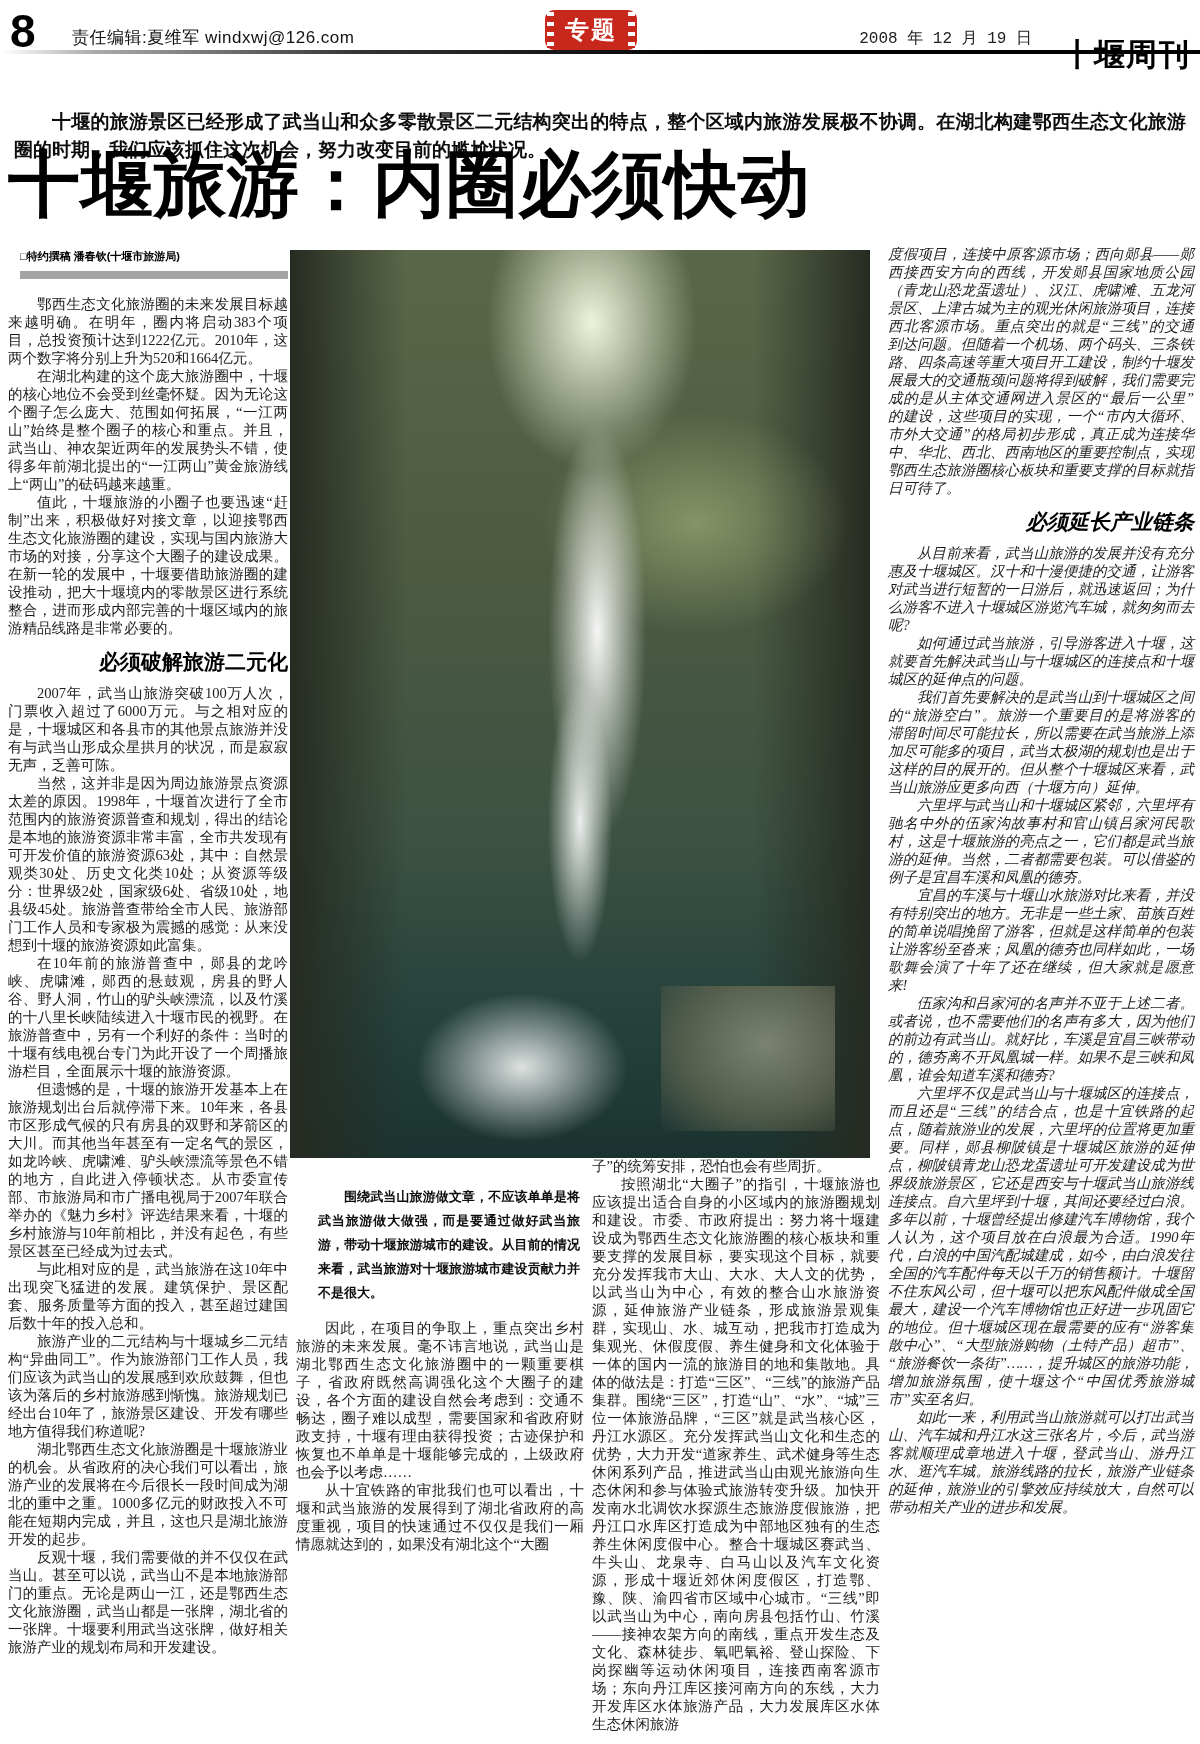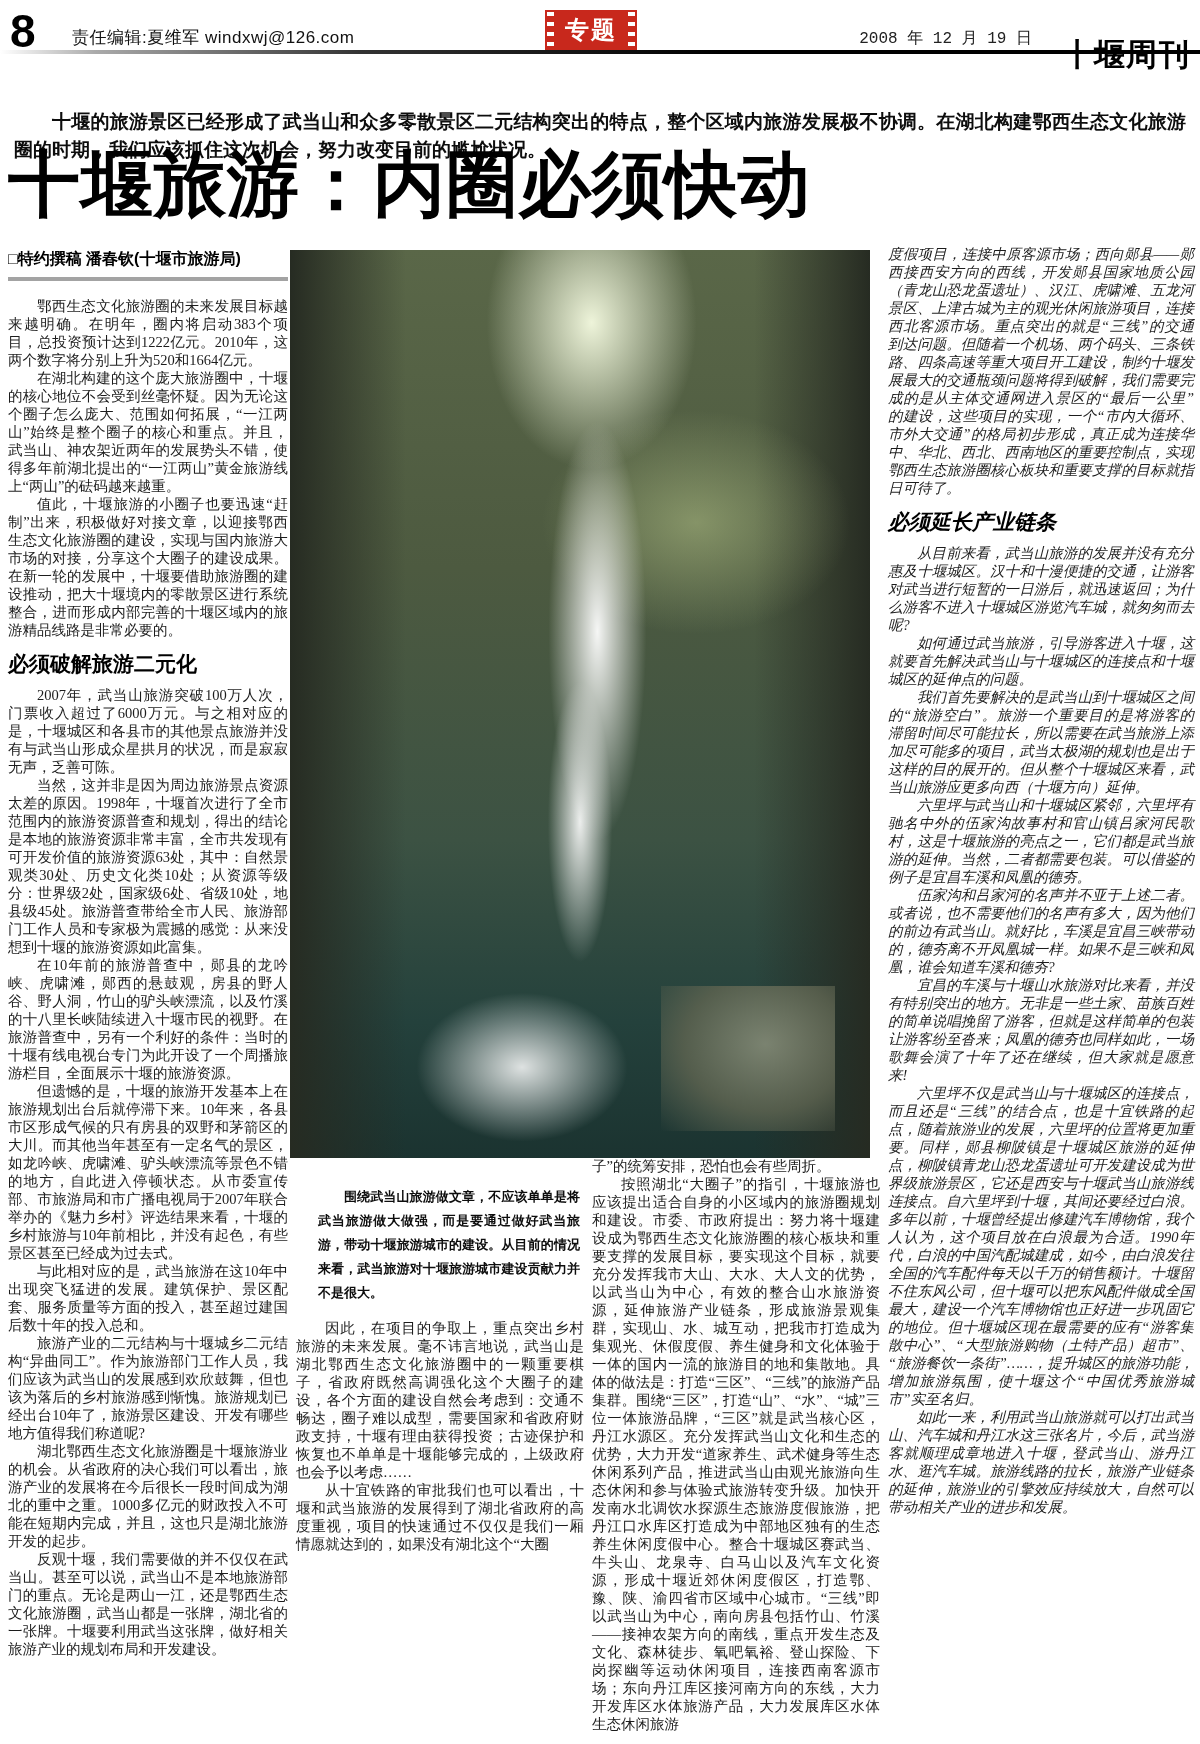--- a/index.html
+++ b/index.html
@@ -28,21 +28,21 @@
   .masthead{
     position:absolute;right:10px;top:34px;
     font-size:31px;font-weight:900;color:#000;letter-spacing:1px;
   }
   .header-rule{
     position:absolute;left:0;top:50px;width:1200px;height:4px;
     background:linear-gradient(90deg,#ffffff 0%,#aaaaaa 8%,#333333 30%,#000000 60%,#000000 100%);
   }
   .badge{
     position:absolute;left:545px;top:10px;width:92px;height:40px;
-    background:#c8281c;display:flex;align-items:center;justify-content:center;
+    background:#c8281c;display:flex;align-items:center;justify-content:center;border-radius:9px;
   }
   .badge-strip{position:absolute;top:2px;bottom:2px;width:7px;
     background:repeating-linear-gradient(180deg,#ffffff 0 4px,#c8281c 4px 10px);}
   .badge-strip.left{left:2px;}
   .badge-strip.right{right:2px;}
   .badge-text{
     font-family:"Liberation Sans","DejaVu Sans",sans-serif;
     font-size:24px;font-weight:bold;color:#fff;letter-spacing:2px;
   }
   
@@ -62,26 +62,26 @@
   .col2{left:296px;width:288px;}
   .col3{left:592px;width:288px;}
   .col4{left:888px;width:306px;font-style:italic;}
   .bodytext p{
     margin:0;font-size:14.5px;line-height:18px;
     text-align:justify;text-indent:2em;color:#1c1c1c;
   }
   .bodytext p.noindent{text-indent:0;}
   .byline{
     font-family:"Liberation Sans","DejaVu Sans",sans-serif;
-    font-size:16px;font-weight:bold;color:#000;
-    padding:4px 0 7px 0;border-bottom:4px solid #a3a3a3;margin-bottom:16px;
+    font-size:11px;font-weight:bold;color:#000;
+    padding:4px 0 7px 0;border-bottom:8px solid #a3a3a3;margin-bottom:16px;margin-left:12px;
   }
   .subhead{
     font-family:"Liberation Sans","DejaVu Sans",sans-serif;
-    font-size:21px;font-weight:bold;color:#000;text-align:left;
+    font-size:21px;font-weight:bold;color:#000;text-align:right;
     margin:12px 0 10px 0;line-height:1.2;
   }
   .spacer-col2{height:940px;}
   .spacer-col3{height:912px;}
   .pullquote{
     font-size:13px;font-weight:bold;line-height:24px;color:#0d0d0d;
     margin:0 4px 14px 22px;text-indent:2em;text-align:justify;
   }
   
   .photo{
@@ -156,19 +156,19 @@
     <p>按照湖北“大圈子”的指引，十堰旅游也应该提出适合自身的小区域内的旅游圈规划和建设。市委、市政府提出：努力将十堰建设成为鄂西生态文化旅游圈的核心板块和重要支撑的发展目标，要实现这个目标，就要充分发挥我市大山、大水、大人文的优势，以武当山为中心，有效的整合山水旅游资源，延伸旅游产业链条，形成旅游景观集群，实现山、水、城互动，把我市打造成为集观光、休假度假、养生健身和文化体验于一体的国内一流的旅游目的地和集散地。具体的做法是：打造“三区”、“三线”的旅游产品集群。围绕“三区”，打造“山”、“水”、“城”三位一体旅游品牌，“三区”就是武当核心区，丹江水源区。充分发挥武当山文化和生态的优势，大力开发“道家养生、武术健身等生态休闲系列产品，推进武当山由观光旅游向生态休闲和参与体验式旅游转变升级。加快开发南水北调饮水探源生态旅游度假旅游，把丹江口水库区打造成为中部地区独有的生态养生休闲度假中心。整合十堰城区赛武当、牛头山、龙泉寺、白马山以及汽车文化资源，形成十堰近郊休闲度假区，打造鄂、豫、陕、渝四省市区域中心城市。“三线”即以武当山为中心，南向房县包括竹山、竹溪——接神农架方向的南线，重点开发生态及文化、森林徒步、氧吧氧裕、登山探险、下岗探幽等运动休闲项目，连接西南客源市场；东向丹江库区接河南方向的东线，大力开发库区水体旅游产品，大力发展库区水体生态休闲旅游</p>
   </div>
 
   <div class="col col4 bodytext">
     <p class="noindent">度假项目，连接中原客源市场；西向郧县——郧西接西安方向的西线，开发郧县国家地质公园（青龙山恐龙蛋遗址）、汉江、虎啸滩、五龙河景区、上津古城为主的观光休闲旅游项目，连接西北客源市场。重点突出的就是“三线”的交通到达问题。但随着一个机场、两个码头、三条铁路、四条高速等重大项目开工建设，制约十堰发展最大的交通瓶颈问题将得到破解，我们需要完成的是从主体交通网进入景区的“最后一公里”的建设，这些项目的实现，一个“市内大循环、市外大交通”的格局初步形成，真正成为连接华中、华北、西北、西南地区的重要控制点，实现鄂西生态旅游圈核心板块和重要支撑的目标就指日可待了。</p>
     <div class="subhead">必须延长产业链条</div>
     <p>从目前来看，武当山旅游的发展并没有充分惠及十堰城区。汉十和十漫便捷的交通，让游客对武当进行短暂的一日游后，就迅速返回；为什么游客不进入十堰城区游览汽车城，就匆匆而去呢?</p>
     <p>如何通过武当旅游，引导游客进入十堰，这就要首先解决武当山与十堰城区的连接点和十堰城区的延伸点的问题。</p>
     <p>我们首先要解决的是武当山到十堰城区之间的“旅游空白”。旅游一个重要目的是将游客的滞留时间尽可能拉长，所以需要在武当旅游上添加尽可能多的项目，武当太极湖的规划也是出于这样的目的展开的。但从整个十堰城区来看，武当山旅游应更多向西（十堰方向）延伸。</p>
     <p>六里坪与武当山和十堰城区紧邻，六里坪有驰名中外的伍家沟故事村和官山镇吕家河民歌村，这是十堰旅游的亮点之一，它们都是武当旅游的延伸。当然，二者都需要包装。可以借鉴的例子是宜昌车溪和凤凰的德夯。</p>
+    <p>宜昌的车溪与十堰山水旅游对比来看，并没有特别突出的地方。无非是一些土家、苗族百姓的简单说唱挽留了游客，但就是这样简单的包装让游客纷至沓来；凤凰的德夯也同样如此，一场歌舞会演了十年了还在继续，但大家就是愿意来!</p>
     <p>伍家沟和吕家河的名声并不亚于上述二者。或者说，也不需要他们的名声有多大，因为他们的前边有武当山。就好比，车溪是宜昌三峡带动的，德夯离不开凤凰城一样。如果不是三峡和凤凰，谁会知道车溪和德夯?</p>
-    <p>宜昌的车溪与十堰山水旅游对比来看，并没有特别突出的地方。无非是一些土家、苗族百姓的简单说唱挽留了游客，但就是这样简单的包装让游客纷至沓来；凤凰的德夯也同样如此，一场歌舞会演了十年了还在继续，但大家就是愿意来!</p>
     <p>六里坪不仅是武当山与十堰城区的连接点，而且还是“三线”的结合点，也是十宜铁路的起点，随着旅游业的发展，六里坪的位置将更加重要。同样，郧县柳陂镇是十堰城区旅游的延伸点，柳陂镇青龙山恐龙蛋遗址可开发建设成为世界级旅游景区，它还是西安与十堰武当山旅游线连接点。自六里坪到十堰，其间还要经过白浪。多年以前，十堰曾经提出修建汽车博物馆，我个人认为，这个项目放在白浪最为合适。1990年代，白浪的中国汽配城建成，如今，由白浪发往全国的汽车配件每天以千万的销售额计。十堰留不住东风公司，但十堰可以把东风配件做成全国最大，建设一个汽车博物馆也正好进一步巩固它的地位。但十堰城区现在最需要的应有“游客集散中心”、“大型旅游购物（土特产品）超市”、“旅游餐饮一条街”……，提升城区的旅游功能，增加旅游氛围，使十堰这个“中国优秀旅游城市”实至名归。</p>
     <p>如此一来，利用武当山旅游就可以打出武当山、汽车城和丹江水这三张名片，今后，武当游客就顺理成章地进入十堰，登武当山、游丹江水、逛汽车城。旅游线路的拉长，旅游产业链条的延伸，旅游业的引擎效应持续放大，自然可以带动相关产业的进步和发展。</p>
   </div>
 
 </div>
 
 </body></html>

